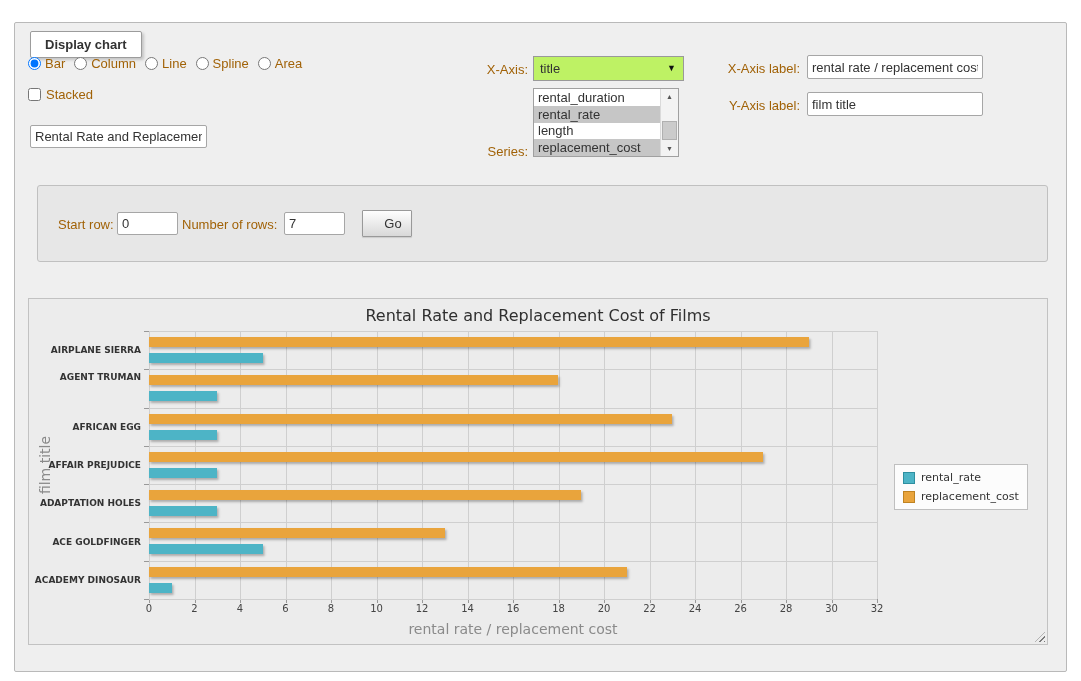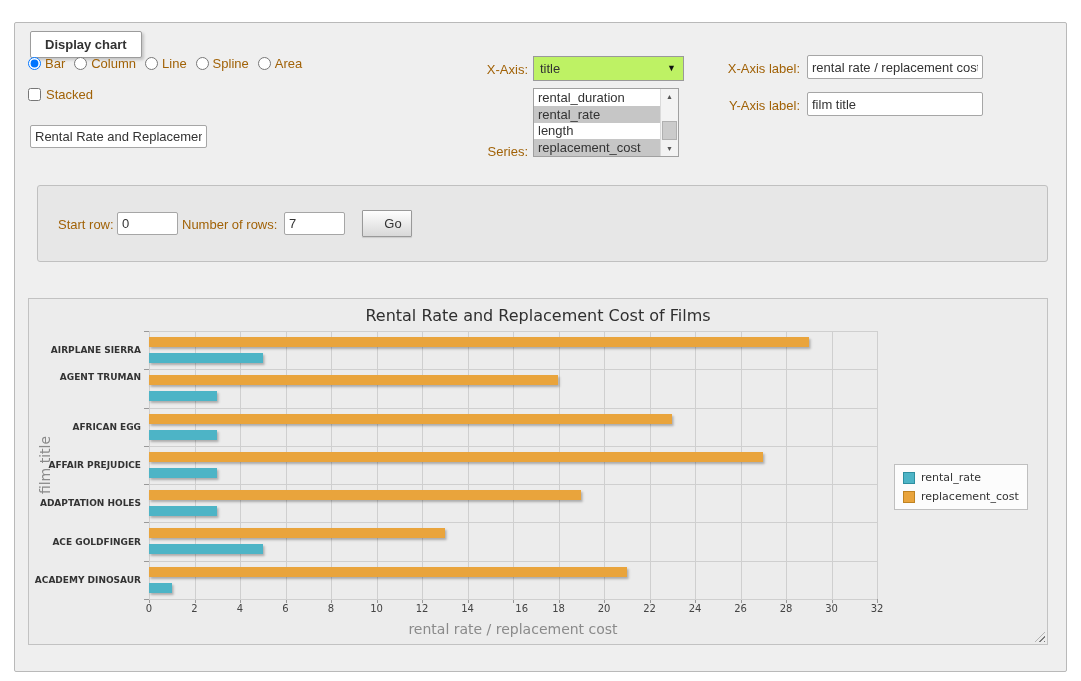--- a/index.html
+++ b/index.html
@@ -180,21 +180,21 @@
       <div class="x-tick" style="left: 227.5px;"></div>
       <div class="x-tick-label" style="left: 227.5px;">10</div>
       <div class="gridline-v" style="left: 273px;"></div>
       <div class="x-tick" style="left: 273px;"></div>
       <div class="x-tick-label" style="left: 273px;">12</div>
       <div class="gridline-v" style="left: 318.5px;"></div>
       <div class="x-tick" style="left: 318.5px;"></div>
       <div class="x-tick-label" style="left: 318.5px;">14</div>
       <div class="gridline-v" style="left: 364px;"></div>
       <div class="x-tick" style="left: 364px;"></div>
-      <div class="x-tick-label" style="left: 364px; text-align: right;">16</div>
+      <div class="x-tick-label" style="left: 364px;">16</div>
       <div class="gridline-v" style="left: 409.5px;"></div>
       <div class="x-tick" style="left: 409.5px;"></div>
       <div class="x-tick-label" style="left: 409.5px;">18</div>
       <div class="gridline-v" style="left: 455px;"></div>
       <div class="x-tick" style="left: 455px;"></div>
       <div class="x-tick-label" style="left: 455px;">20</div>
       <div class="gridline-v" style="left: 500.5px;"></div>
       <div class="x-tick" style="left: 500.5px;"></div>
       <div class="x-tick-label" style="left: 500.5px;">22</div>
       <div class="gridline-v" style="left: 546px;"></div>

